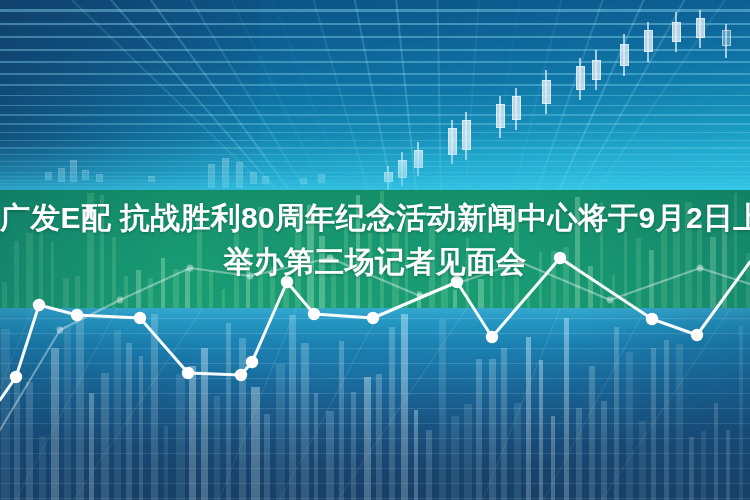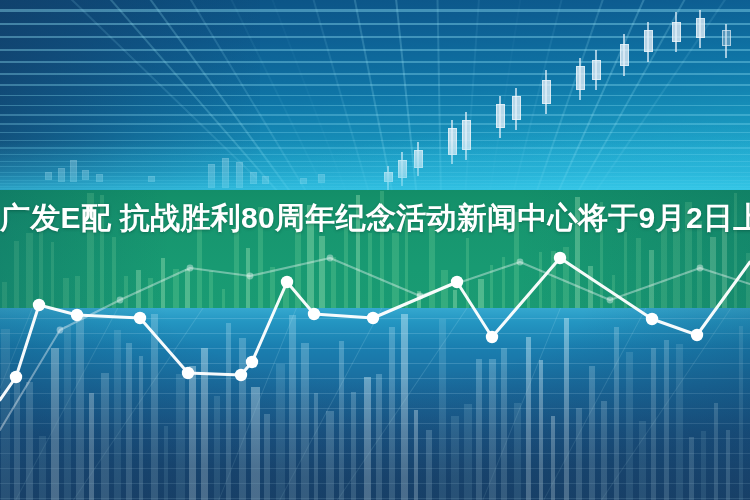--- a/index.html
+++ b/index.html
@@ -420,15 +420,16 @@
       <circle cx="250" cy="276" r="3.4" fill="#ffffff" fill-opacity="0.40"></circle>
       <circle cx="330" cy="258" r="3.4" fill="#ffffff" fill-opacity="0.40"></circle>
       <circle cx="420" cy="296" r="3.4" fill="#ffffff" fill-opacity="0.40"></circle>
       <circle cx="520" cy="262" r="3.4" fill="#ffffff" fill-opacity="0.40"></circle>
       <circle cx="610" cy="300" r="3.4" fill="#ffffff" fill-opacity="0.40"></circle>
       <circle cx="700" cy="268" r="3.4" fill="#ffffff" fill-opacity="0.40"></circle>
     </svg>
 
   <div class="title-wrap">
     <span class="title-line">广发E配 抗战胜利80周年纪念活动新闻中心将于9月2日上午</span>
+    <span class="title-line">举办第三场记者见面会</span>
   </div>
 
 </div>
 
 </body></html>

